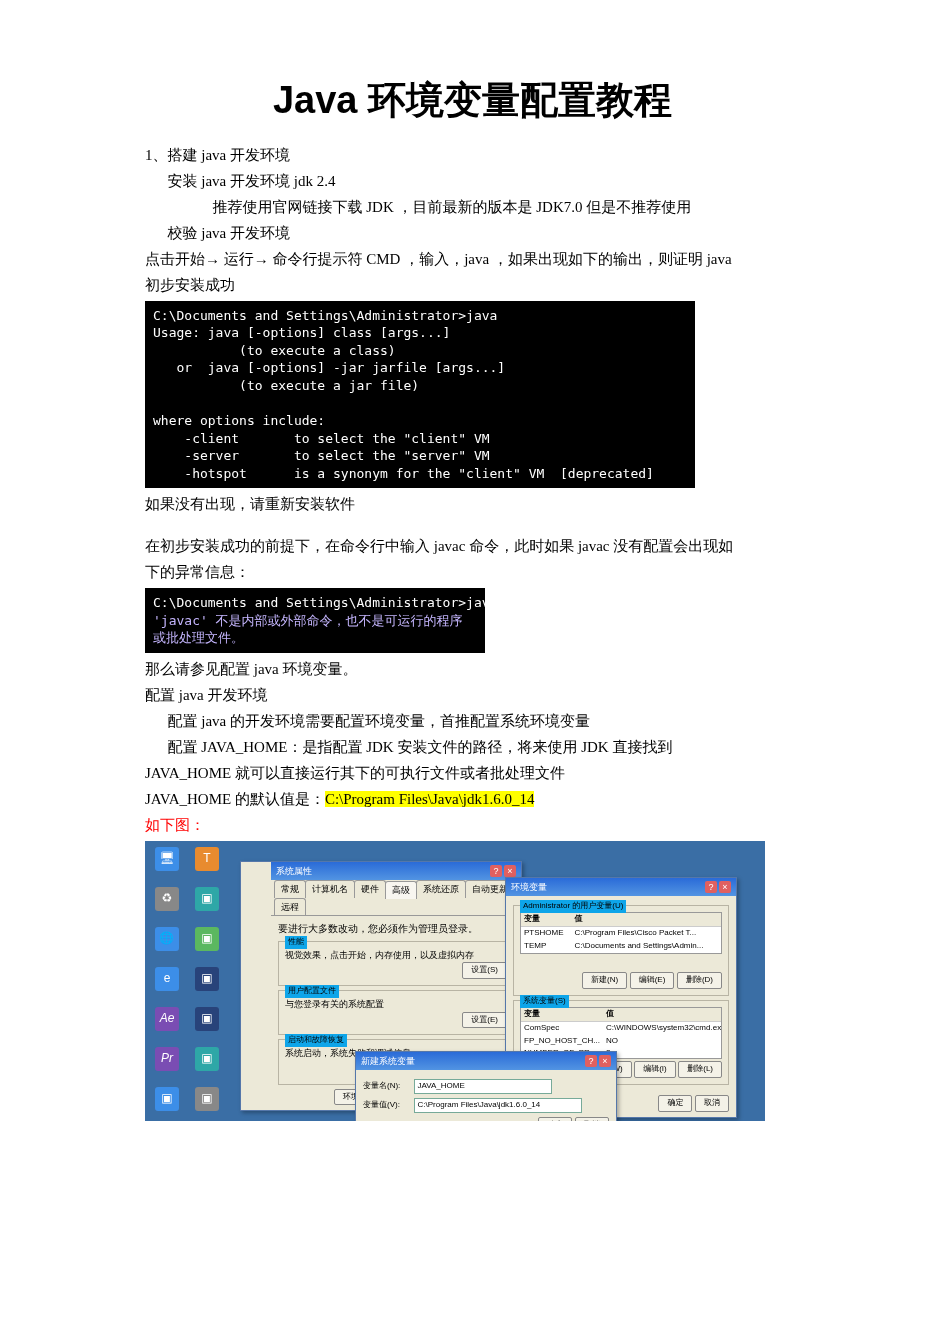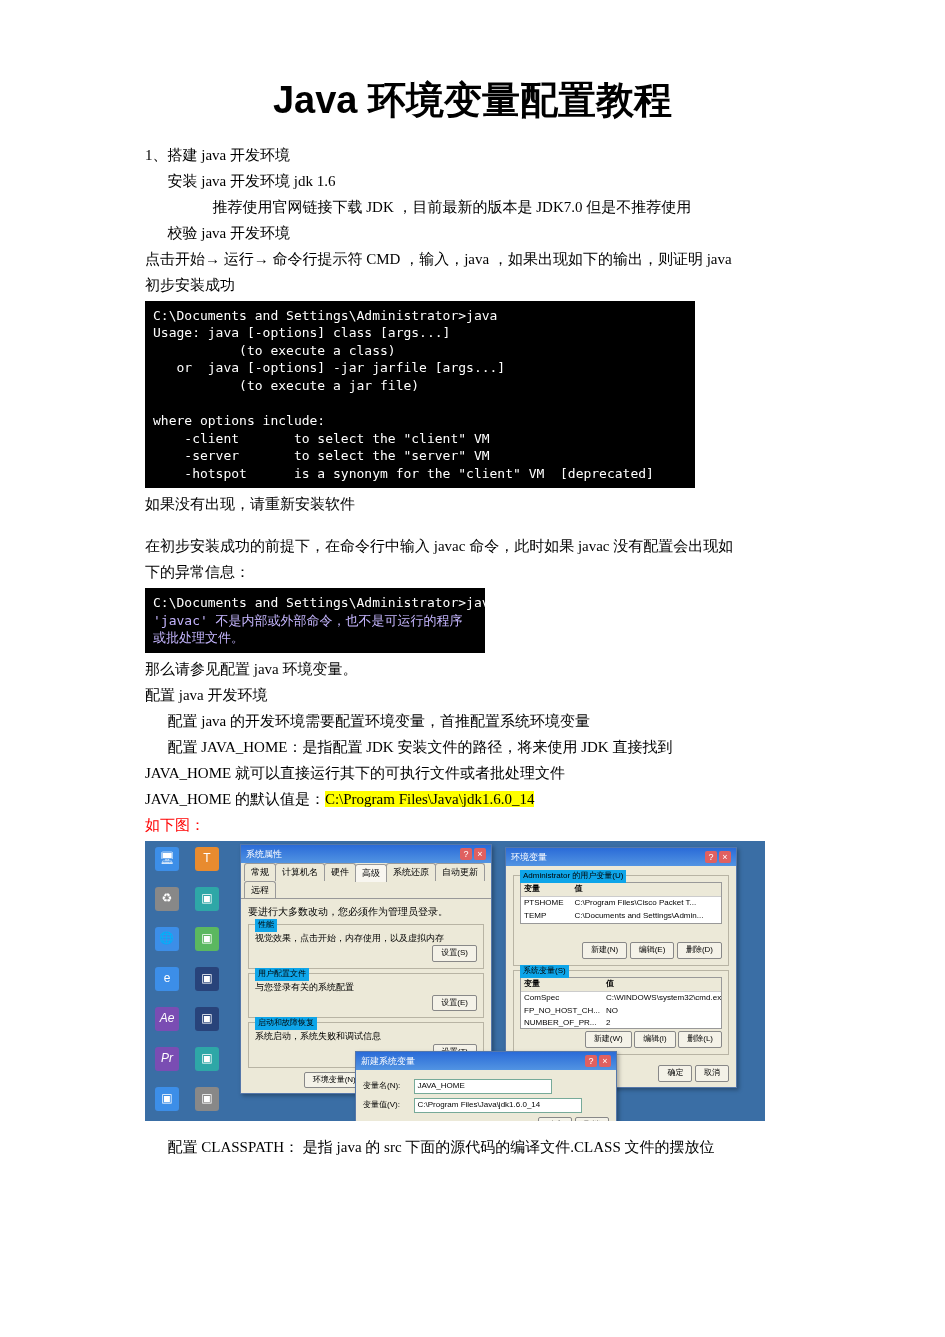--- a/index.html
+++ b/index.html
@@ -112,21 +112,21 @@
   .label { display:inline-block; width:48px; font-size:8px; }
 </style>
 </head>
 <body>
 
 <div class="page">
 
   <h1>Java 环境变量配置教程</h1>
 
   <div class="para">1、搭建 java  开发环境</div>
-  <div class="para indent1">安装 java 开发环境 jdk 1.6</div>
+  <div class="para indent1">安装 java 开发环境 jdk 2.4</div>
   <div class="para indent3">推荐使用官网链接下载 JDK ，目前最新的版本是 JDK7.0  但是不推荐使用</div>
   <div class="para indent1">校验 java 开发环境</div>
   <div class="para">
     <span>  点击开始</span><span class="arrow">→</span><span> 运行</span><span class="arrow">→</span><span> 命令行提示符 CMD ，输入，java ，如果出现如下的输出，则证明 java</span>
   </div>
   <div class="para">初步安装成功</div>
 
   <div class="terminal" style="width:550px">C:\Documents and Settings\Administrator&gt;java
 Usage: java [-options] class [args...]
            (to execute a class)
@@ -197,21 +197,21 @@
           <div class="ico teal">▣</div>
         </div>
       <div class="desk-icon">
           <div class="ico blue">▣</div>
         </div>
       <div class="desk-icon">
           <div class="ico gray">▣</div>
         </div>
     </div>
 
-    <div class="win" style="left:95px; top:3px; width:250px;">
+    <div class="win" style="left:95px; top:20px; width:250px;padding-left:30px;">
       <div class="titlebar">
         <span>系统属性</span>
         <span class="btns"><span>?</span><span>×</span></span>
       </div>
       <div class="tabs">
         <span class="tab">常规</span><span class="tab">计算机名</span><span class="tab">硬件</span><span class="tab active">高级</span><span class="tab">系统还原</span><span class="tab">自动更新</span><span class="tab">远程</span>
       </div>
       <div class="body">
         <div style="font-size:10px; margin-bottom:3px;">要进行大多数改动，您必须作为管理员登录。</div>
         <div class="groupbox">
@@ -229,21 +229,21 @@
           <div>系统启动，系统失败和调试信息</div>
           <div style="text-align:right"><span class="btn">设置(T)</span></div>
         </div>
         <div style="text-align:center; margin-top:3px;">
           <span class="btn">环境变量(N)</span>
           <span class="btn">错误报告(R)</span>
         </div>
       </div>
     </div>
 
-    <div class="win" style="left:360px; top:6px; width:230px;">
+    <div class="win" style="left:360px; top:36px; width:230px;">
       <div class="titlebar">
         <span>环境变量</span>
         <span class="btns"><span>?</span><span>×</span></span>
       </div>
       <div class="body">
         <div class="groupbox">
           <span class="legend">Administrator 的用户变量(U)</span>
           <div class="listbox">
             <table>
               <tbody>
@@ -326,15 +326,14 @@
         </div>
         <div style="text-align:right; margin-top:4px;">
           <span class="btn">确定</span>
           <span class="btn">取消</span>
         </div>
       </div>
     </div>
   </div>
 
   <div style="height:8px"></div>
-  <div class="para indent1">配置 CLASSPATH： 是指 java  的 src 下面的源代码的编译文件.CLASS  文件的摆放位</div>
 
 </div>
 
 </body></html>

